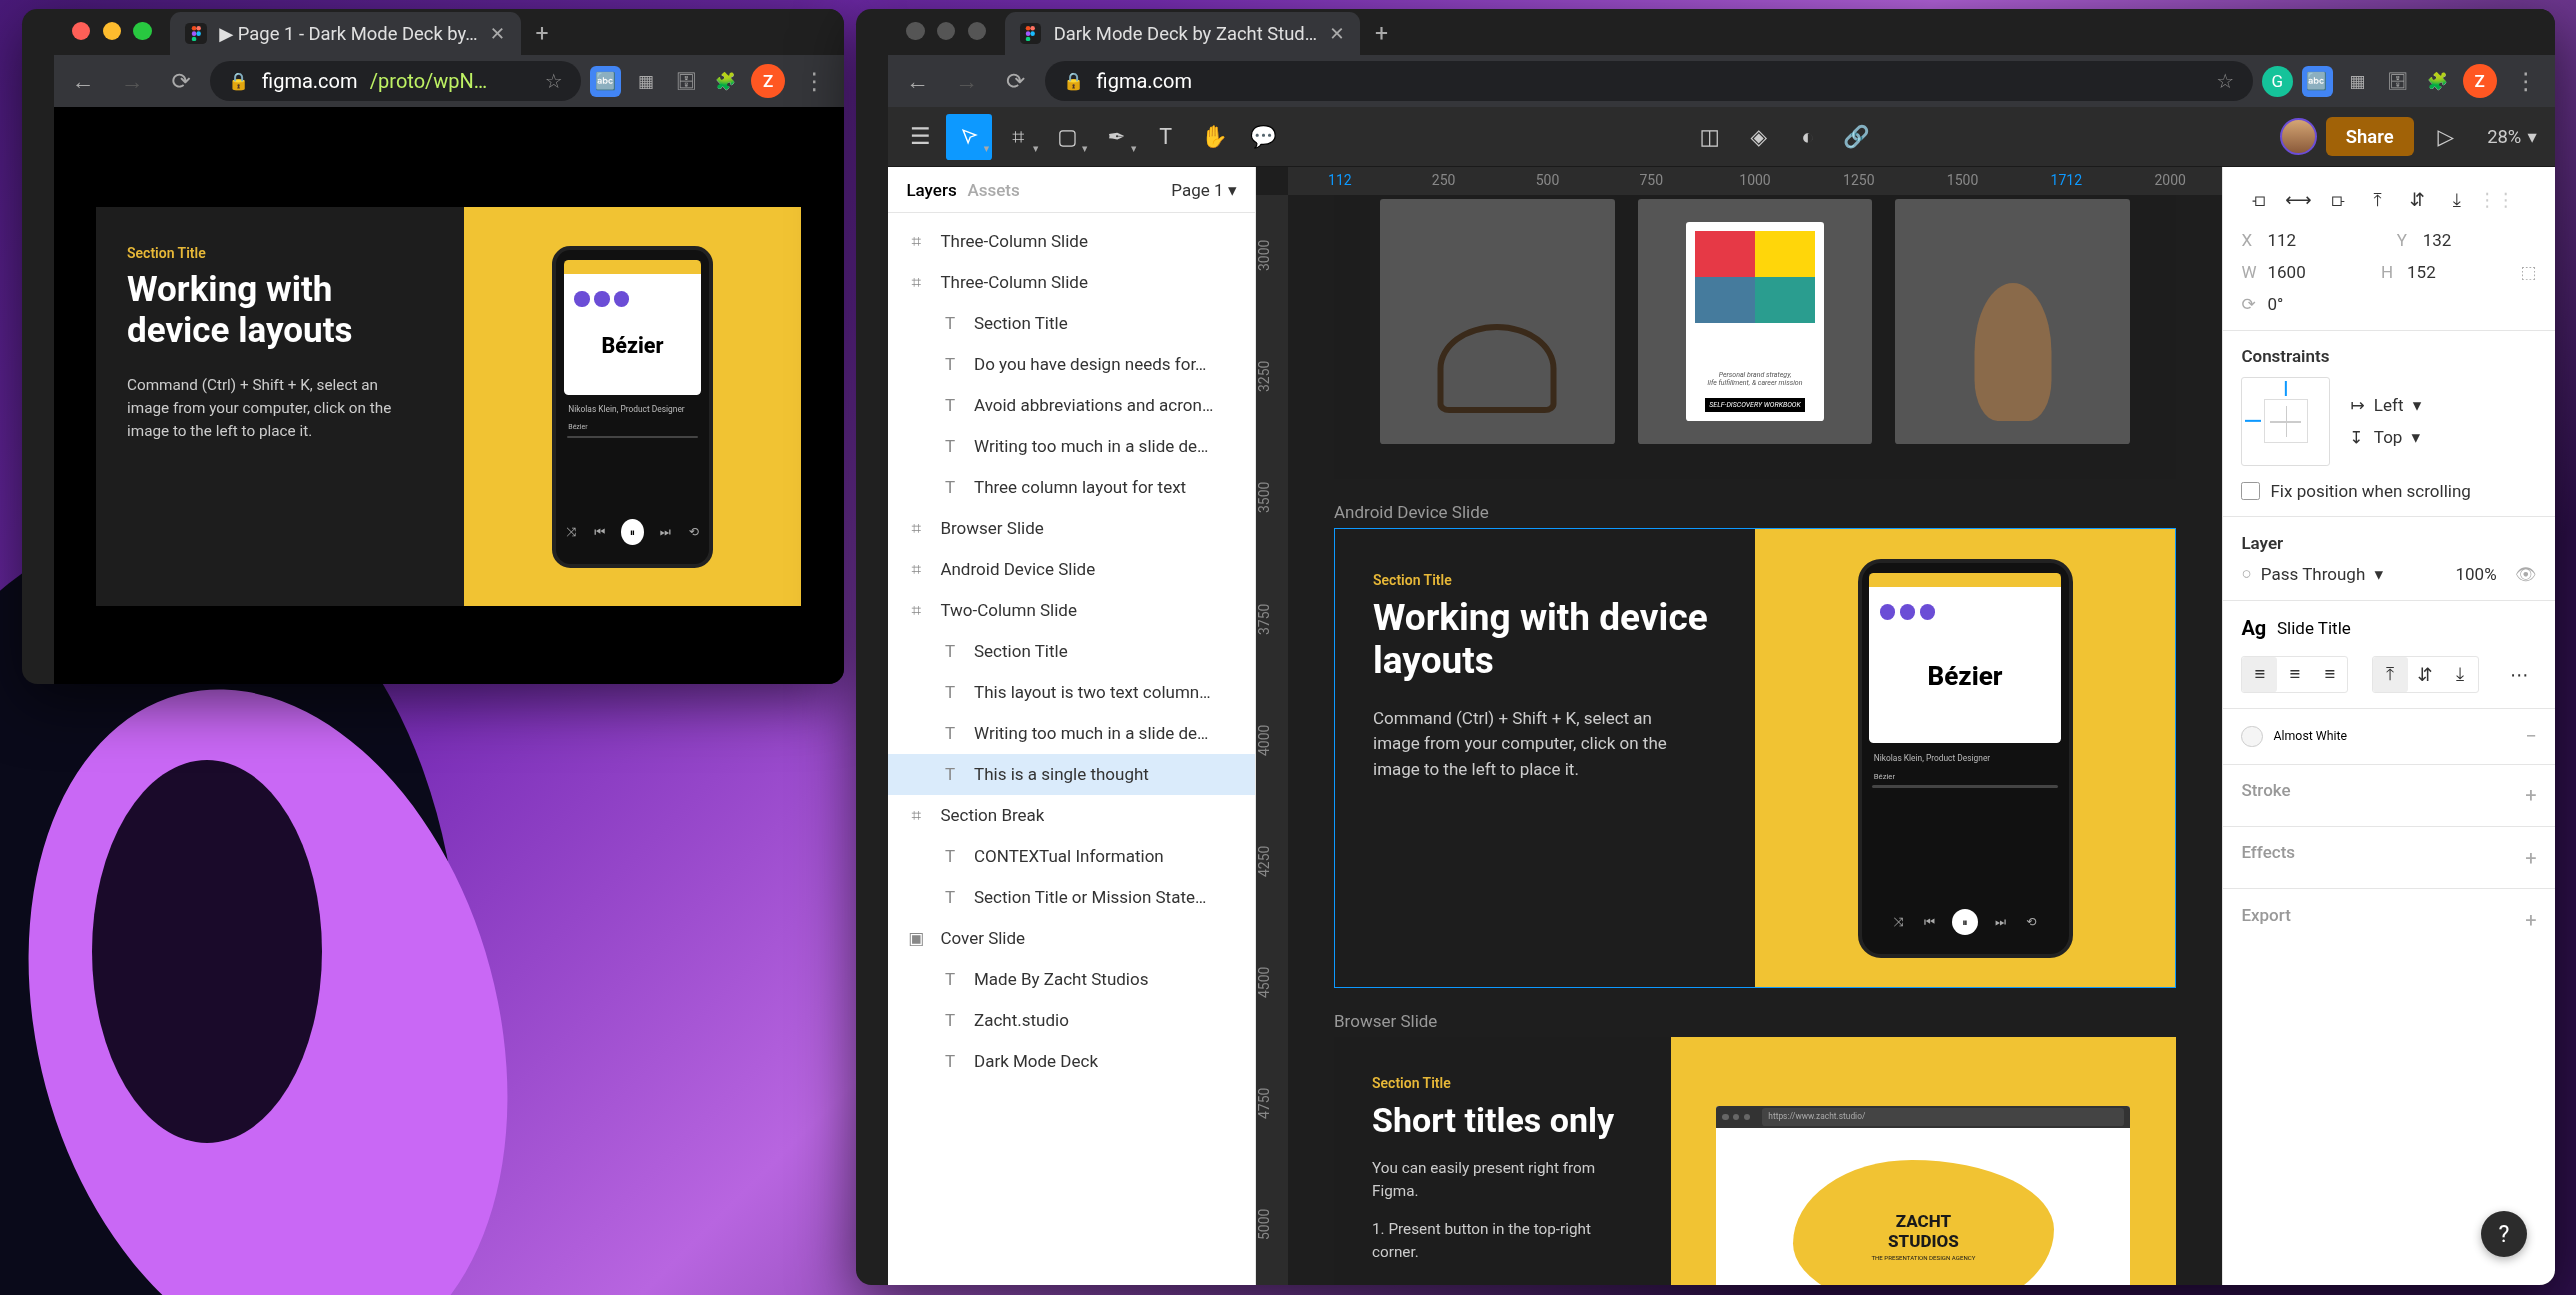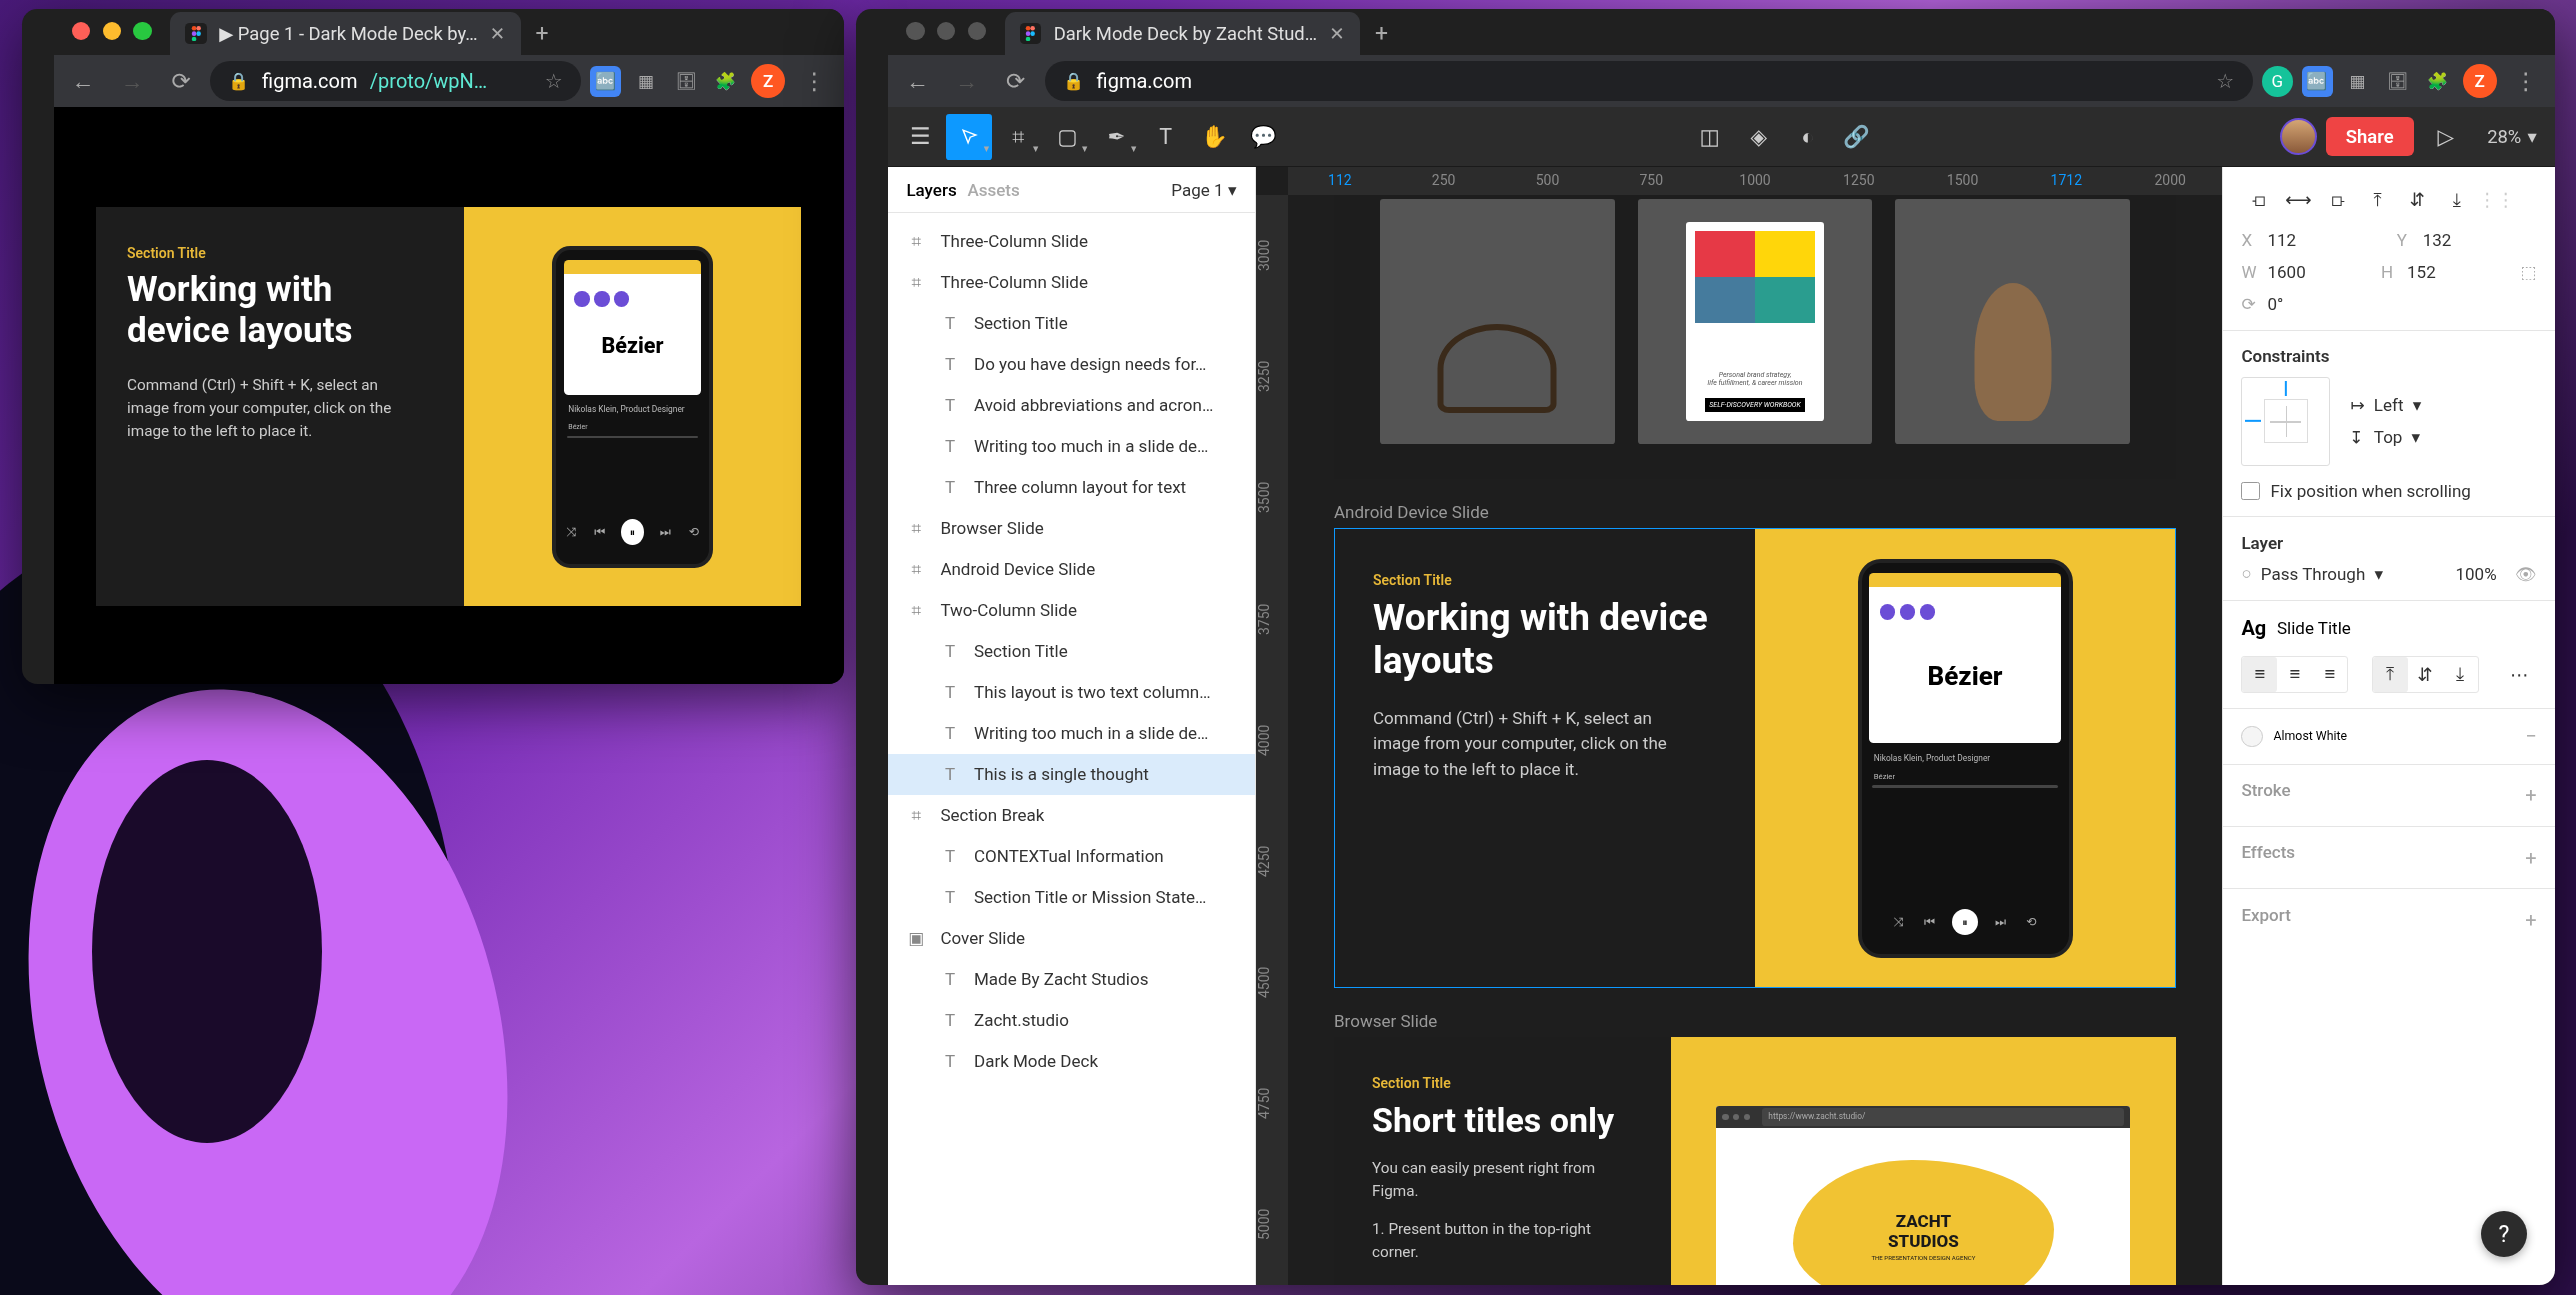--- a/index.html
+++ b/index.html
@@ -22,21 +22,21 @@
 .tab-icon { width:21.5px; height:21.5px; background:#1e1e1e; border-radius:4.6px; display:flex; align-items:center; justify-content:center; }
 .tab-text { color:#e0e0e0; font-size:18.4px; white-space:nowrap; overflow:hidden; text-overflow:ellipsis; flex:1; }
 .tab-close { color:#aaa; font-size:18.4px; cursor:pointer; }
 .new-tab { width:43px; height:43px; display:flex; align-items:center; justify-content:center; color:#aaa; font-size:23px; cursor:pointer; }
 .url-row { height:52px; background:#35363a; display:flex; align-items:center; padding:0 9.2px; gap:9.2px; }
 .nav-btn { width:40px; height:40px; display:flex; align-items:center; justify-content:center; color:#aaa; font-size:23px; cursor:pointer; border-radius:50%; }
 .nav-btn.disabled { color:#555; }
 .url-bar { flex:1; height:40px; background:#202124; border-radius:20px; display:flex; align-items:center; padding:0 18.4px; gap:12.3px; color:#ddd; font-size:20px; }
 .url-bar .lock { font-size:17px; }
 .url-bar .url-domain { color:#fff; }
-.url-bar .url-rest { color:#5eead4; overflow:hidden; text-overflow:ellipsis; white-space:nowrap; }
+.url-bar .url-rest { color:#bef264; overflow:hidden; text-overflow:ellipsis; white-space:nowrap; }
 .url-bar .star { margin-left:auto; color:#888; font-size:20px; }
 .ext-icons { display:flex; gap:9.2px; align-items:center; }
 .ext-icon { width:31px; height:31px; border-radius:6.1px; display:flex; align-items:center; justify-content:center; font-size:17px; }
 .avatar-circ { width:34px; height:34px; border-radius:50%; background:#ff5722; color:#fff; display:flex; align-items:center; justify-content:center; font-size:17px; font-weight:600;}
 .proto-content { background:#000; width:100%; height:calc(100% - 98px); display:flex; align-items:flex-start; justify-content:center; padding-top:100px; }
 .slide-preview { width:705px; height:399px; background:#1d1d1d; display:flex; position:relative; }
 .slide-left { width:368px; padding:38px 31px; }
 .section-title { color:#e7b838; font-size:14px; font-weight:600; margin-bottom:9.2px;}
 .slide-title-big { color:#fff; font-size:35px; font-weight:700; line-height:1.15; margin-bottom:23px; }
 .slide-desc { color:#ccc; font-size:15.3px; line-height:1.5; max-width:291px;}
@@ -53,21 +53,21 @@
 .phone-progress{ height:2.3px; background:#444; margin:4.6px 3.1px; border-radius:1.5px;}
 
 .figma-toolbar { height:60px; background:#2c2c2c; border-bottom:0.8px solid #1a1a1a; display:flex; align-items:center; padding:0 9.2px; }
 .tb-group { display:flex; align-items:center; gap:3.1px; }
 .tb-btn { width:46px; height:46px; display:flex; align-items:center; justify-content:center; color:#ccc; font-size:21.5px; cursor:pointer; border-radius:3.1px; position:relative;}
 .tb-btn.dropdown::after { content:"▾"; font-size:10.7px; color:#aaa; position:absolute; right:3.1px; bottom:4.6px;}
 .tb-btn.active { background:#0d99ff; color:#fff; }
 .tb-btn.menu { font-size:23px; }
 .tb-center { display:flex; gap:3.1px; margin:0 auto; }
 .tb-right { display:flex; align-items:center; gap:9.2px; }
-.share-btn { background:#ef4444; color:#fff; padding:9.2px 20px; border-radius:6.1px; font-size:18.4px; font-weight:600; cursor:pointer;}
+.share-btn { background:#a16207; color:#fff; padding:9.2px 20px; border-radius:6.1px; font-size:18.4px; font-weight:600; cursor:pointer;}
 .zoom { color:#ccc; font-size:18.4px; display:flex; align-items:center; gap:6.1px; padding:0 9.2px;}
 .editor-body { display:flex; height:calc(100% - 158px); }
 .left-panel { width:368px; background:#fff; display:flex; flex-direction:column; border-right:0.8px solid #e5e5e5;}
 .panel-tabs { display:flex; align-items:center; height:46px; padding:0 18.4px; border-bottom:0.8px solid #e5e5e5;}
 .panel-tab { font-size:17px; color:#aaa; padding:0 10.7px 0 0; cursor:pointer; font-weight:500;}
 .panel-tab.active { color:#000; }
 .page-sel { margin-left:auto; font-size:17px; color:#333; display:flex; align-items:center; gap:4.6px; cursor:pointer;}
 .layer-list { flex:1; overflow-y:auto; padding:7.7px 0;}
 .layer-item { display:flex; align-items:center; height:41px; padding:0 18.4px; gap:14px; font-size:17px; color:#333; cursor:pointer;}
 .layer-item.indent1 { padding-left:52px; }

